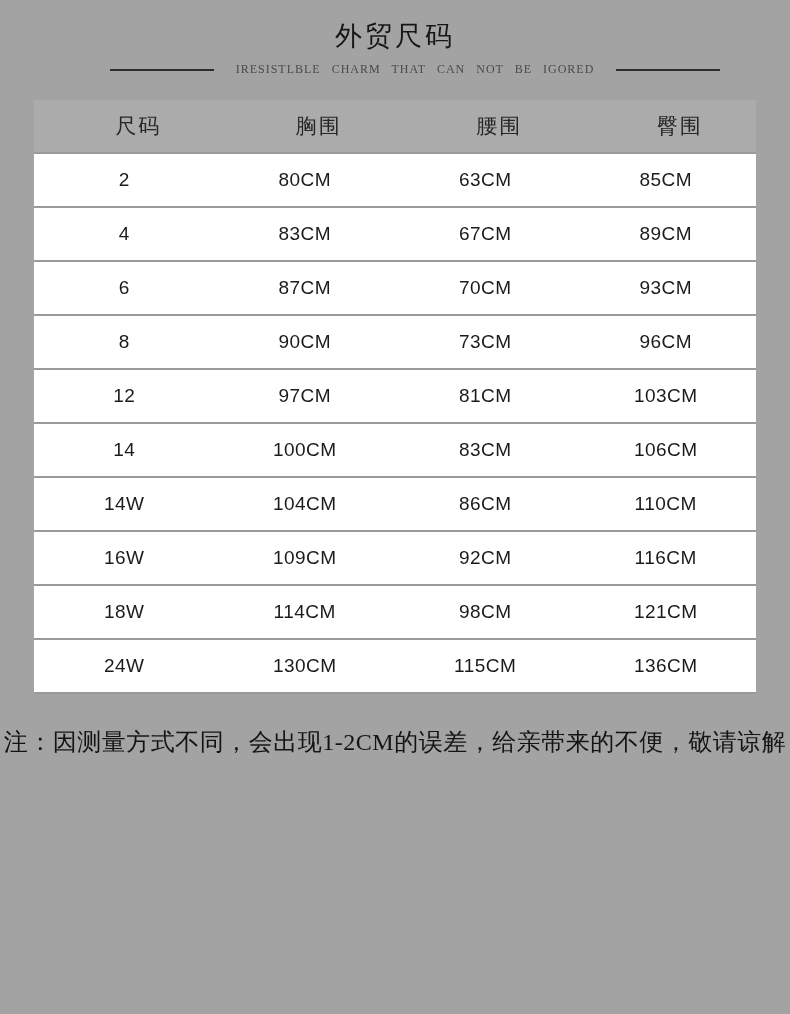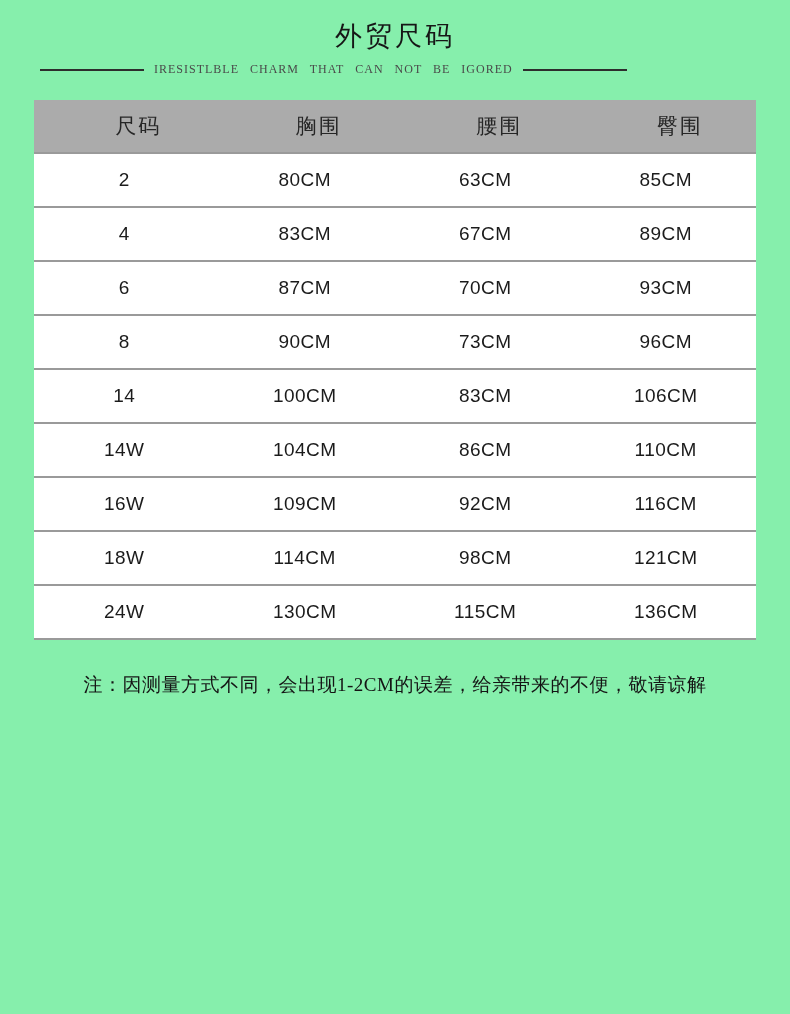--- a/index.html
+++ b/index.html
@@ -2,39 +2,40 @@
 <html><head>
 <meta charset="utf-8">
 <style>
   * { margin: 0; padding: 0; box-sizing: border-box; }
   html, body { background: #ffffff; }
   .page {
     position: relative;
     width: 790px;
     height: 1014px;
     margin: 0 auto;
-    background: #86efac;
+    background: #a3a3a3;
     font-family: "Liberation Sans", sans-serif;
     color: #1c1c1c;
     overflow: hidden;
   }
   .title {
     margin-top: 18px;
     text-align: center;
     font-size: 27px;
     font-weight: 500;
     letter-spacing: 3px;
     color: #161616;
     font-family: "Liberation Sans", sans-serif;
   }
   .subtitle-row {
     display: flex;
     align-items: center;
+    justify-content: center;
     margin-top: 8px;
-    gap: 10px;
+    gap: 22px;
     margin-left: 40px;
   }
   .subtitle-line {
     width: 104px;
     height: 2px;
     background: #2d2d2d;
   }
   .subtitle-text {
     font-family: "Liberation Serif", serif;
     font-size: 12px;
@@ -68,21 +69,21 @@
     font-size: 19px;
     color: #1b1b1b;
     letter-spacing: 0.5px;
     border-bottom: 2px solid #9a9a9a;
     background: #ffffff;
   }
   .footer-note {
     margin-top: 32px;
     text-align: center;
     font-family: "Liberation Serif", serif;
-    font-size: 19px;
+    font-size: 24px;
     color: #141414;
     letter-spacing: 0.5px;
   }
 </style>
 </head>
 <body>
 
 <div class="page">
 
   <div class="title">外贸尺码</div>
@@ -121,20 +122,26 @@
       <td>70CM</td>
       <td>93CM</td>
     </tr>
         <tr>
       <td>8</td>
       <td>90CM</td>
       <td>73CM</td>
       <td>96CM</td>
     </tr>
         <tr>
+      <td>12</td>
+      <td>97CM</td>
+      <td>81CM</td>
+      <td>103CM</td>
+    </tr>
+        <tr>
       <td>14</td>
       <td>100CM</td>
       <td>83CM</td>
       <td>106CM</td>
     </tr>
         <tr>
       <td>14W</td>
       <td>104CM</td>
       <td>86CM</td>
       <td>110CM</td>

